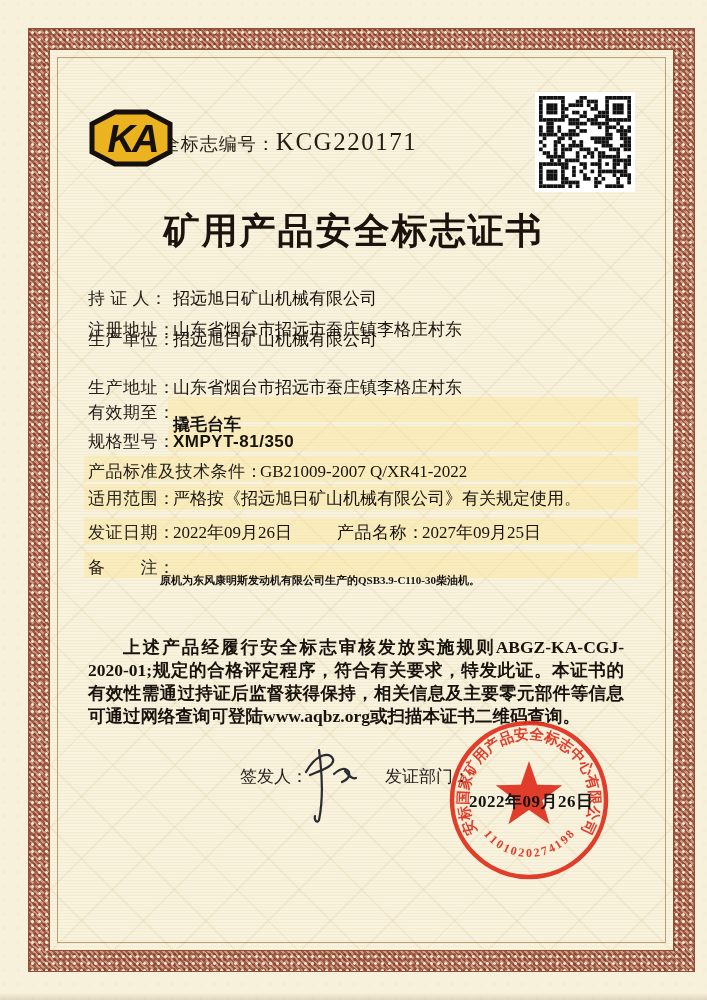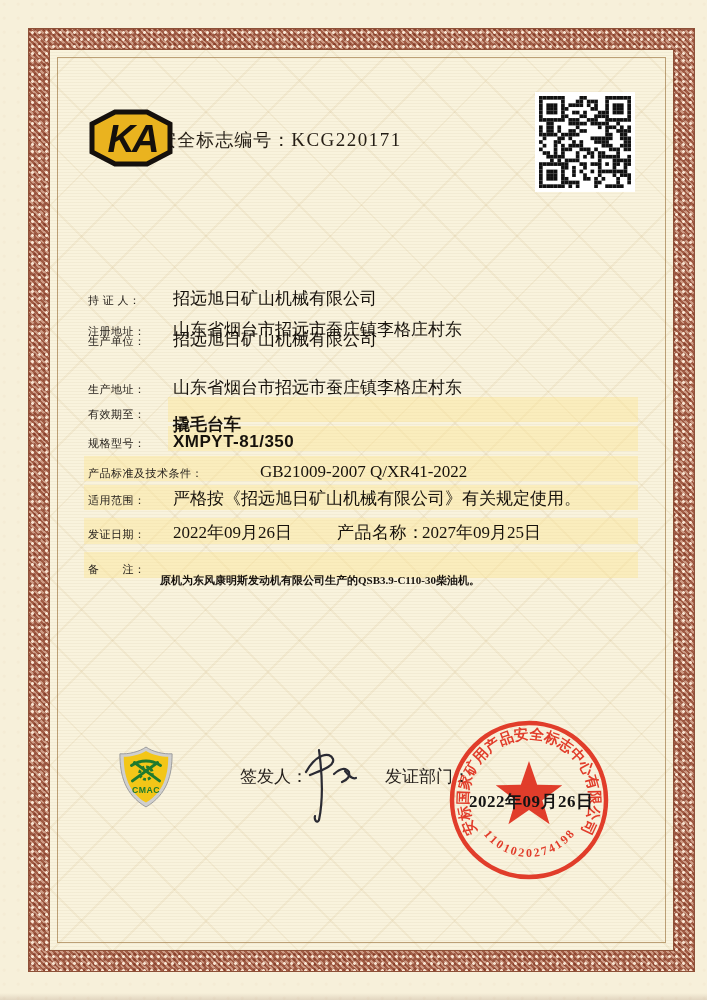--- a/index.html
+++ b/index.html
@@ -21,27 +21,27 @@
       repeating-linear-gradient(0deg, rgba(120,90,40,.05) 0 1px, transparent 1px 3px),
       repeating-linear-gradient(45deg, transparent 0 42px, rgba(175,135,60,.08) 42px 44px),
       repeating-linear-gradient(-45deg, transparent 0 42px, rgba(175,135,60,.08) 42px 44px);}
   .edge-shadow-r{position:absolute;top:0;right:0;width:9px;height:1000px;
     background:linear-gradient(to right, transparent, rgba(150,120,100,.28) 55%, rgba(240,235,225,.9));}
   .edge-shadow-b{position:absolute;left:0;bottom:0;width:707px;height:7px;
     background:linear-gradient(to bottom, transparent, rgba(150,120,100,.22));}
 
   .abs{position:absolute;}
   .cert-no{top:128px;left:0;width:560px;text-align:center;font-size:18px;color:#241d14;letter-spacing:1px;}
-  .cert-no .num{font-size:19px;letter-spacing:1.5px;}
+  .cert-no .num{font-size:25px;letter-spacing:1.5px;}
   .doc-title{top:207px;left:0;width:707px;text-align:center;font-size:36px;font-weight:bold;
     color:#1b140e;letter-spacing:2px;}
 
   .band{background:rgba(252,228,146,.42);z-index:0;}
   .row{position:absolute;left:88px;height:24px;line-height:24px;white-space:nowrap;z-index:1;}
-  .lbl{font-size:11px;color:#26211c;letter-spacing:.5px;}
+  .lbl{font-size:17px;color:#26211c;letter-spacing:.5px;}
   .val{position:absolute;top:0;font-size:17px;color:#17120c;}
   .val.latin-bold{font-family:"Liberation Sans","DejaVu Sans",sans-serif;font-weight:bold;letter-spacing:.5px;}
   .val.kai-bold{font-weight:bold;margin-top:12px;}
 
   .statement{top:636px;left:88px;width:536px;font-size:17.5px;line-height:23px;font-weight:bold;
     color:#17120c;text-align:justify;text-indent:2em;z-index:1;}
 
   .footer-label{font-size:17px;color:#26211c;z-index:3;text-align:right;}
   .stamp-wrap{left:444px;top:716px;width:170px;height:170px;z-index:2;opacity:.93;}
   .stamp-date{left:469px;top:790px;font-size:17px;font-weight:bold;color:#141414;z-index:3;letter-spacing:.5px;}
@@ -397,20 +397,21 @@
         <rect x="36.80" y="88.32" width="3.68" height="3.68" fill="#111"></rect>
         <rect x="55.20" y="88.32" width="3.68" height="3.68" fill="#111"></rect>
         <rect x="66.24" y="88.32" width="3.68" height="3.68" fill="#111"></rect>
         <rect x="69.92" y="88.32" width="3.68" height="3.68" fill="#111"></rect>
         <rect x="73.60" y="88.32" width="3.68" height="3.68" fill="#111"></rect>
         <rect x="77.28" y="88.32" width="3.68" height="3.68" fill="#111"></rect>
         <rect x="80.96" y="88.32" width="3.68" height="3.68" fill="#111"></rect>
       </svg>
   </div>
 
+  <div class="abs doc-title">矿用产品安全标志证书</div>
 
   <div class="abs band" style="left:168px;top:397px;width:470px;height:25px"></div>
   <div class="abs band" style="left:168px;top:426px;width:470px;height:25px"></div>
   <div class="abs band" style="left:84px;top:456px;width:554px;height:25px"></div>
   <div class="abs band" style="left:84px;top:485px;width:554px;height:25px"></div>
   <div class="abs band" style="left:84px;top:518px;width:554px;height:26px"></div>
   <div class="abs band" style="left:84px;top:552px;width:554px;height:26px"></div>
 
   <div class="row" style="top:287px">
     <span class="lbl">持 证 人：</span>
@@ -450,34 +451,22 @@
     <span class="val" style="left:85px">2022年09月26日</span>
     <span class="val lbl" style="left:249px">产品名称：</span>
     <span class="val" style="left:334px">2027年09月25日</span>
   </div>
 
   <div class="row" style="top:556px">
     <span class="lbl">备　　注：</span>
     <span class="val kai-bold" style="left:72px;font-size:11px">原机为东风康明斯发动机有限公司生产的QSB3.9-C110-30柴油机。</span>
   </div>
 
-
-  <div class="abs cmac">
-    <svg width="58" height="64" viewBox="0 0 60 64">
-      <path d="M30,1 C37,6 48,8.5 57,8 C57,30 52,50 30,63 C8,50 3,30 3,8 C12,8.5 23,6 30,1 Z" fill="#cfcfcf" stroke="#9a9a9a" stroke-width="1"></path>
-      <path d="M30,5 C36,9 46,11 53,11 C53,29 49,47 30,58.5 C11,47 7,29 7,11 C14,11 24,9 30,5 Z" fill="#f3c618"></path>
-      <g stroke="#1e7a2e" stroke-width="3" stroke-linecap="round" fill="none">
-        <path d="M16,36 L42,17"></path>
-        <path d="M18,17 L44,36"></path>
-        <path d="M15,20 q15,-9 30,0"></path>
-      </g>
-      <circle cx="30" cy="28" r="6.5" fill="none" stroke="#1e7a2e" stroke-width="3" stroke-dasharray="3,2"></circle>
-      <text x="30" y="49" text-anchor="middle" font-family="Liberation Sans, sans-serif" font-weight="bold" font-size="9" fill="#1e7a2e" letter-spacing="0.5">CMAC</text>
-    </svg>
-  </div>
+  <div class="abs statement">上述产品经履行安全标志审核发放实施规则ABGZ-KA-CGJ-2020-01;规定的合格评定程序，符合有关要求，特发此证。本证书的有效性需通过持证后监督获得保持，相关信息及主要零元部件等信息可通过网络查询可登陆www.aqbz.org或扫描本证书二维码查询。</div>
+
 
   <div class="abs footer-label" style="left:240px;top:765px">签发人：</div>
   <div class="abs sig">
     <svg width="62" height="82" viewBox="0 0 62 82">
       <g stroke="#2a2a33" stroke-width="2.2" fill="none" stroke-linecap="round">
         <path d="M6,28 C16,10 30,7 33,15 C35,22 22,26 10,31"></path>
         <path d="M19,6 C22,28 24,52 19,76 C17,80 14,76 15,72"></path>
         <path d="M34,30 q10,-9 15,-2 q2,6 -7,10"></path>
         <path d="M45,27 q7,9 11,7"></path>
       </g>

